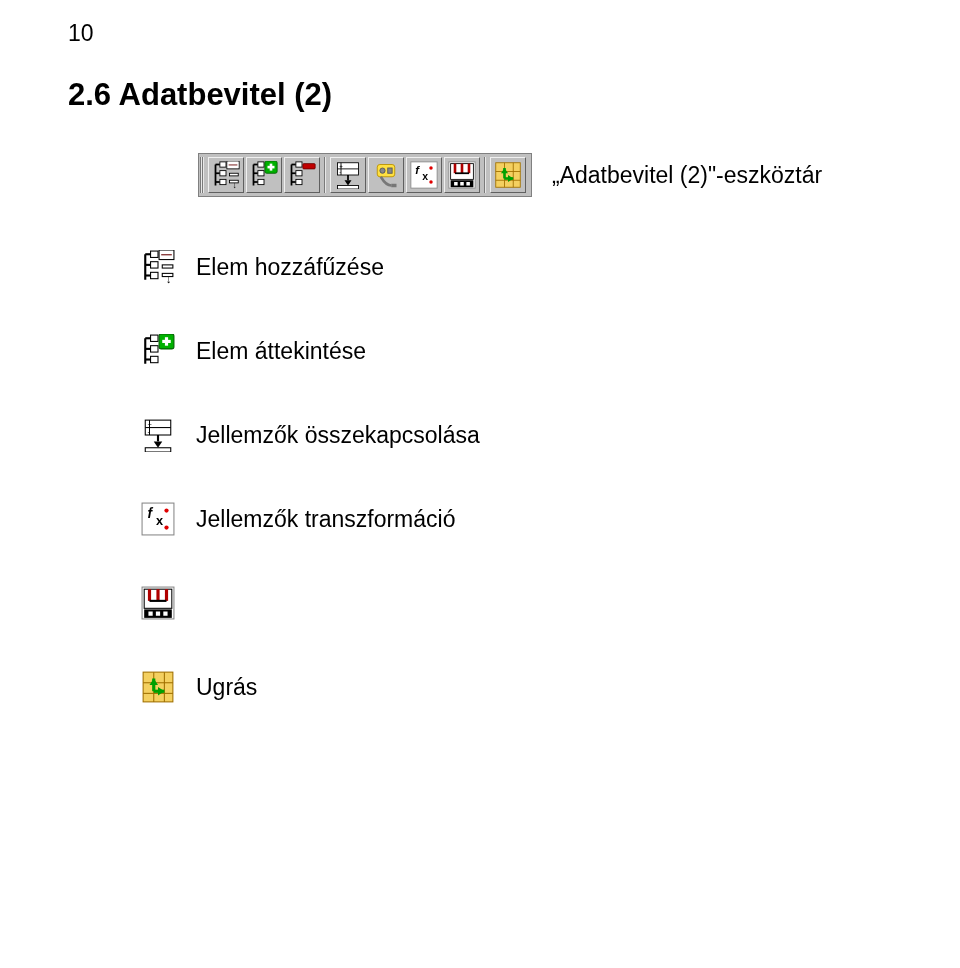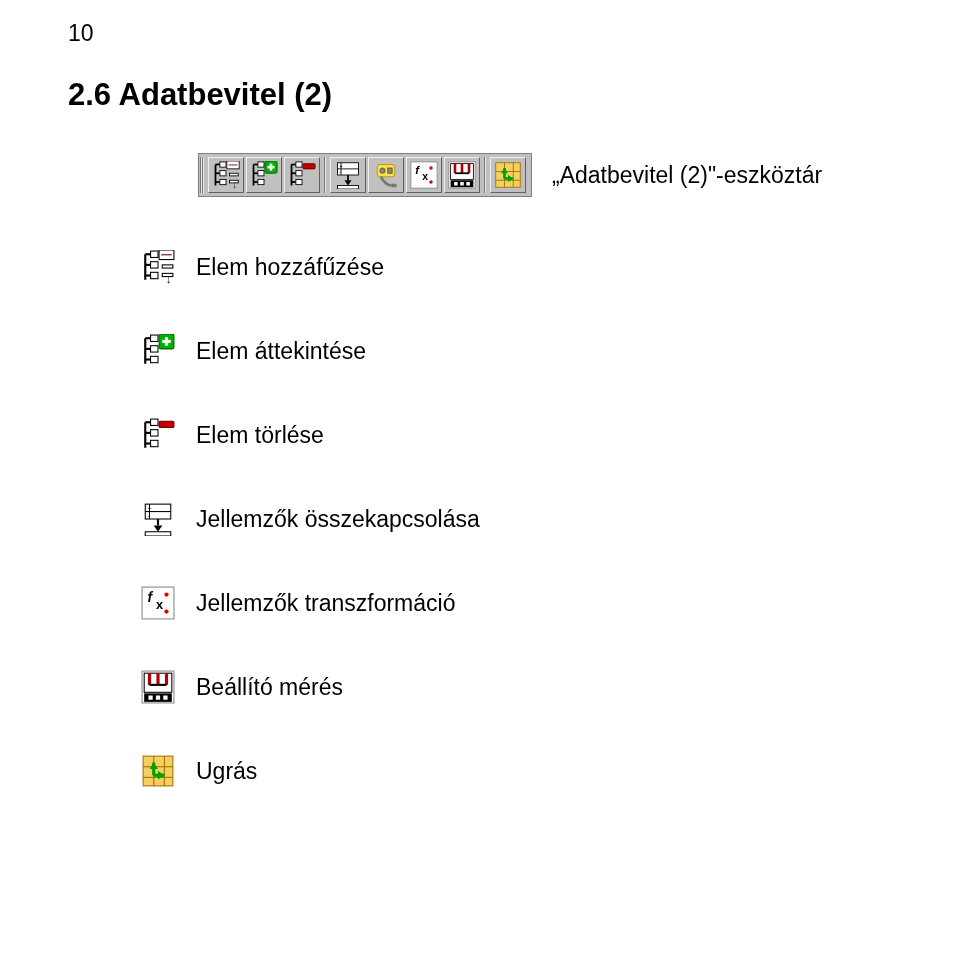--- a/index.html
+++ b/index.html
@@ -281,28 +281,20 @@
 
     <div class="item-row">
       <span class="item-icon">
           <svg width="34" height="34">
             <use href="#ic-insert"></use>
           </svg>
         </span>
       <span class="item-label">Elem áttekintése</span>
     </div>
 
-    <div class="item-row">
-      <span class="item-icon">
-          <svg width="34" height="34">
-            <use href="#ic-delete"></use>
-          </svg>
-        </span>
-      <span class="item-label">Elem törlése</span>
-    </div>
 
     <div class="item-row">
       <span class="item-icon">
           <svg width="34" height="34">
             <use href="#ic-link"></use>
           </svg>
         </span>
       <span class="item-label">Jellemzők összekapcsolása</span>
     </div>
 
@@ -315,21 +307,20 @@
         </span>
       <span class="item-label">Jellemzők transzformáció</span>
     </div>
 
     <div class="item-row">
       <span class="item-icon">
           <svg width="34" height="34">
             <use href="#ic-measure"></use>
           </svg>
         </span>
-      <span class="item-label">Beállító mérés</span>
     </div>
 
     <div class="item-row">
       <span class="item-icon">
           <svg width="34" height="34">
             <use href="#ic-jump"></use>
           </svg>
         </span>
       <span class="item-label">Ugrás</span>
     </div>

